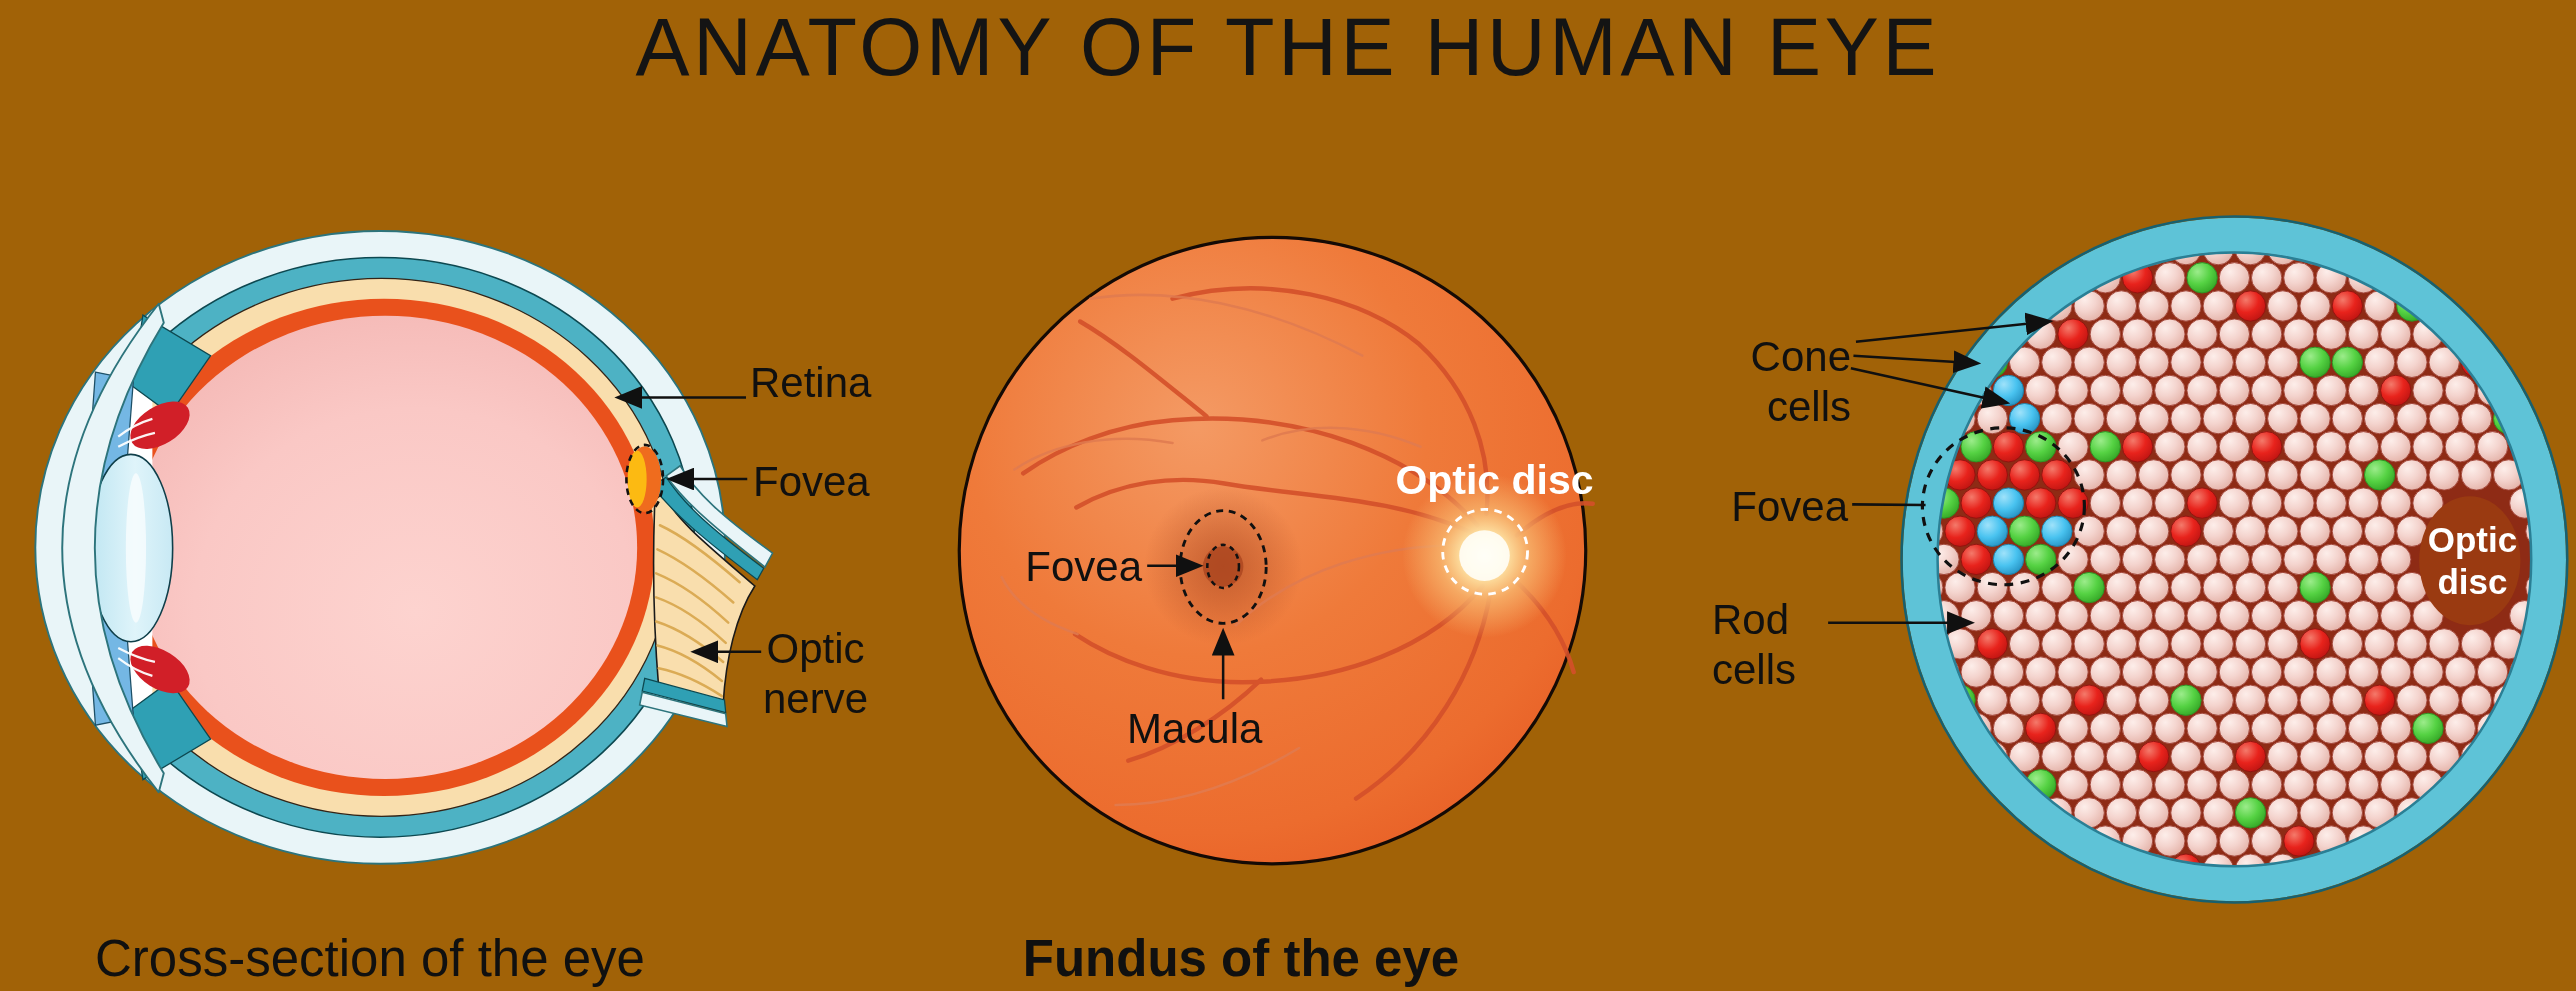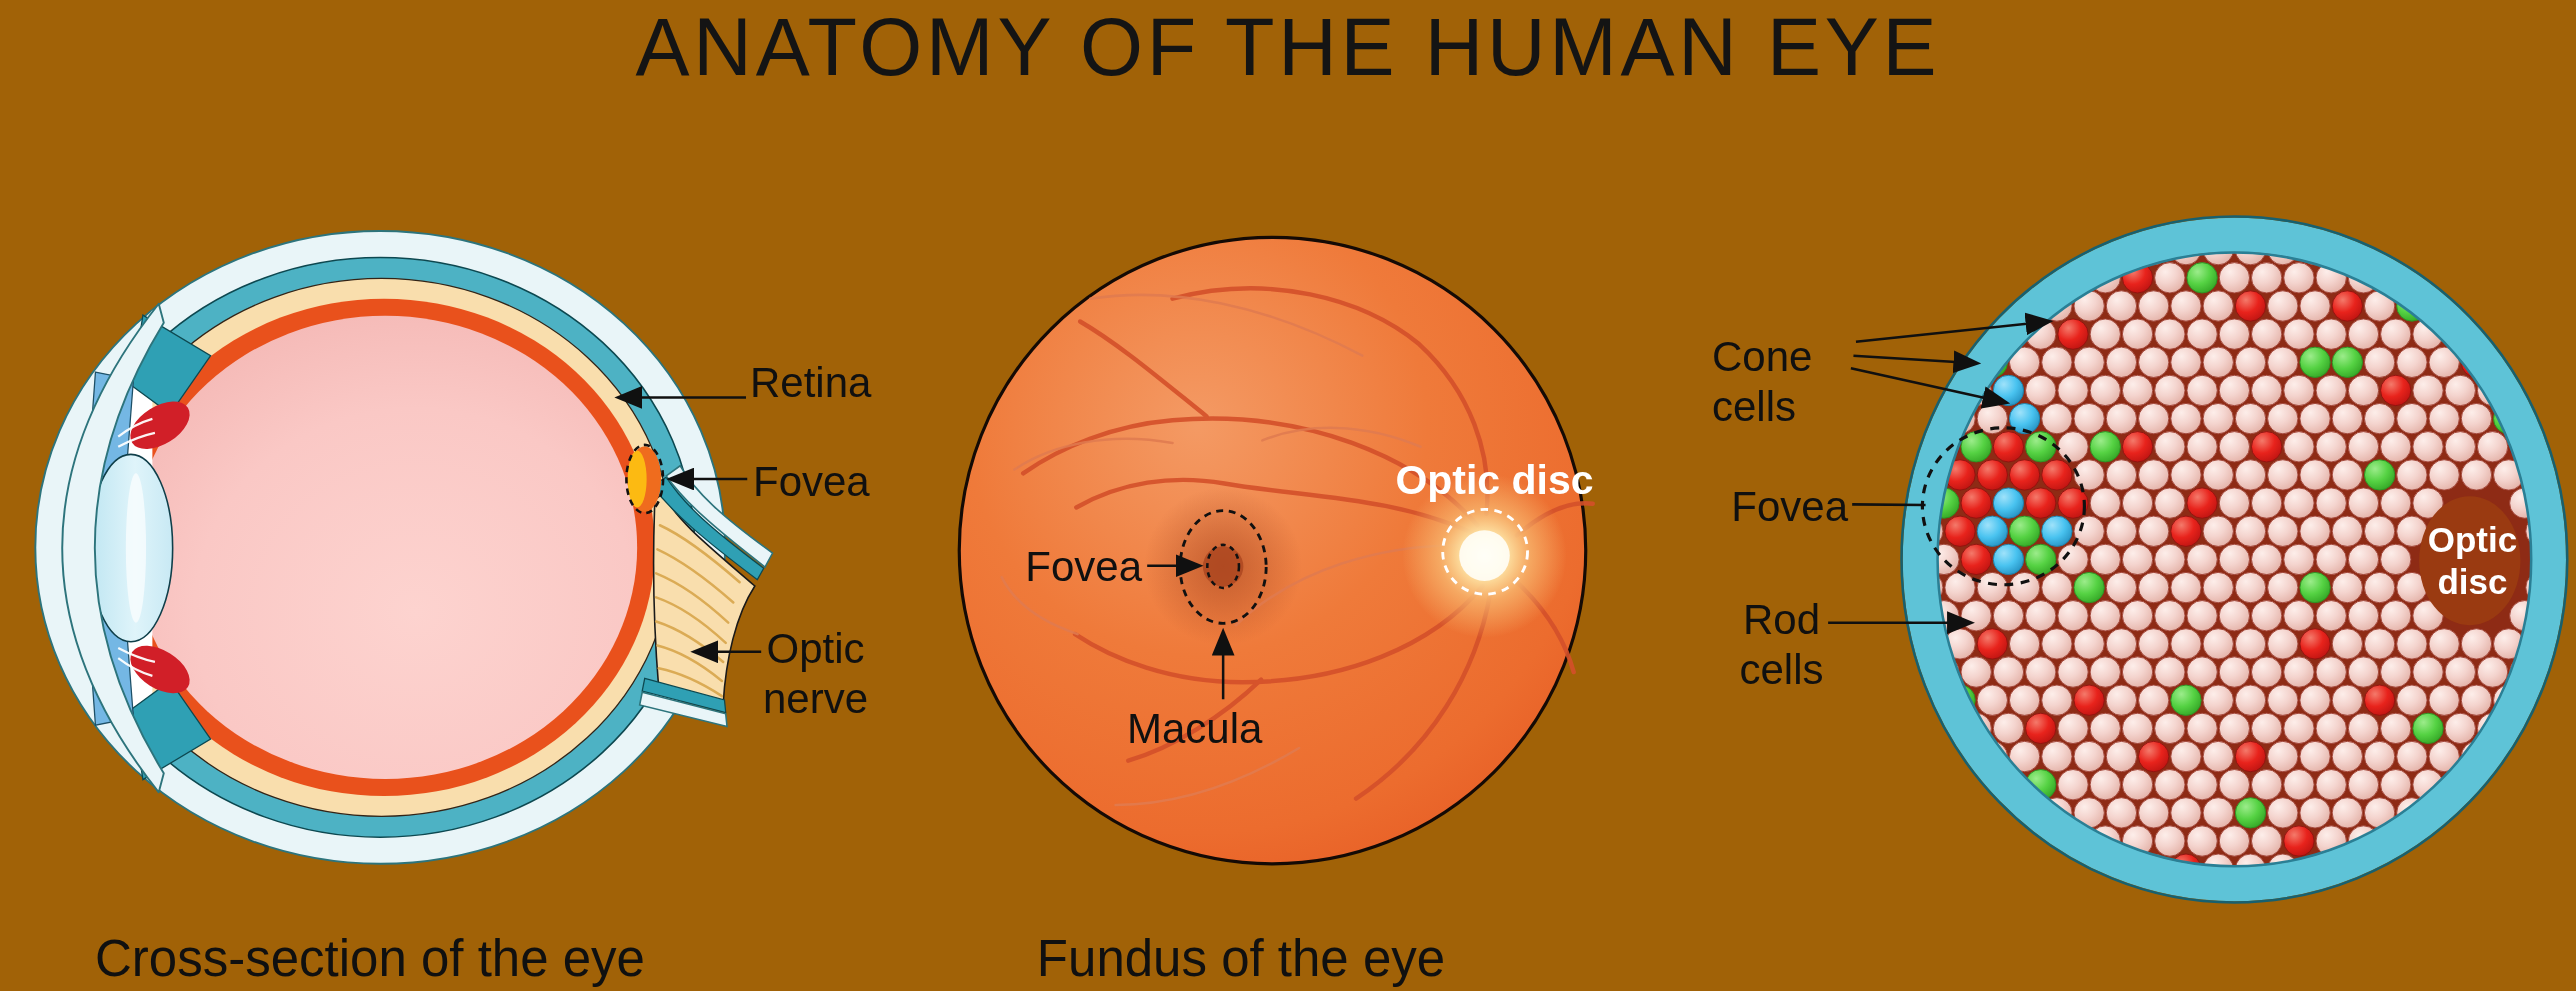--- a/index.html
+++ b/index.html
@@ -527,24 +527,24 @@
 
   <div class="txt lbl" style="left:750px;top:358px;text-align:right;">Retina</div>
   <div class="txt lbl" style="left:753px;top:457px;">Fovea</div>
   <div class="txt lbl" style="left:746px;top:624px;width:139px;text-align:center;">Optic
 nerve</div>
 
   <div class="txt lbl" style="left:952px;top:542px;width:190px;text-align:right;">Fovea</div>
   <div class="txt lbl" style="left:1127px;top:704px;width:196px;text-align:left;">Macula</div>
   <div class="txt lbl white" style="left:1393px;top:456px;width:203px;text-align:center;font-size:41px;">Optic disc</div>
 
-  <div class="txt lbl" style="left:1712px;top:332px;width:139px;text-align:left;">Cone
+  <div class="txt lbl" style="left:1712px;top:332px;width:139px;text-align:right;">Cone
 cells</div>
   <div class="txt lbl" style="left:1709px;top:482px;width:139px;text-align:right;">Fovea</div>
-  <div class="txt lbl" style="left:1712px;top:595px;width:139px;text-align:center;">Rod
+  <div class="txt lbl" style="left:1712px;top:595px;width:139px;">Rod
 cells</div>
   <div class="txt lbl white" style="left:2406px;top:519px;width:133px;text-align:center;font-size:35px;">Optic
 disc</div>
 
   <div class="txt caption" style="left:44px;width:652px;">Cross-section of the eye</div>
-  <div class="txt caption" style="left:956px;width:570px;">Fundus of the eye</div>
+  <div class="txt caption" style="left:956px;width:570px;font-weight:bold;">Fundus of the eye</div>
 </div>
 
 
 </body></html>

